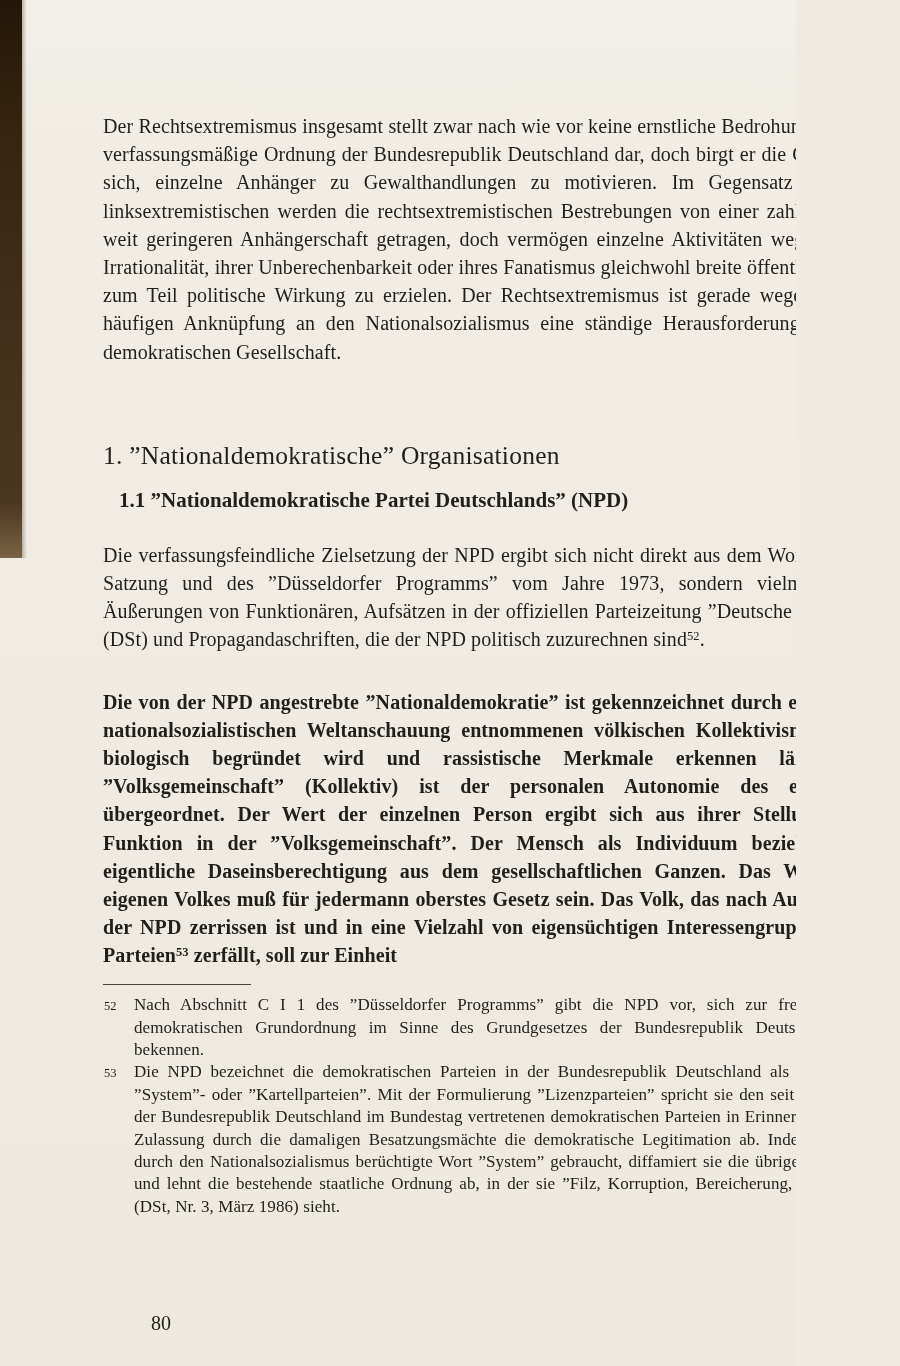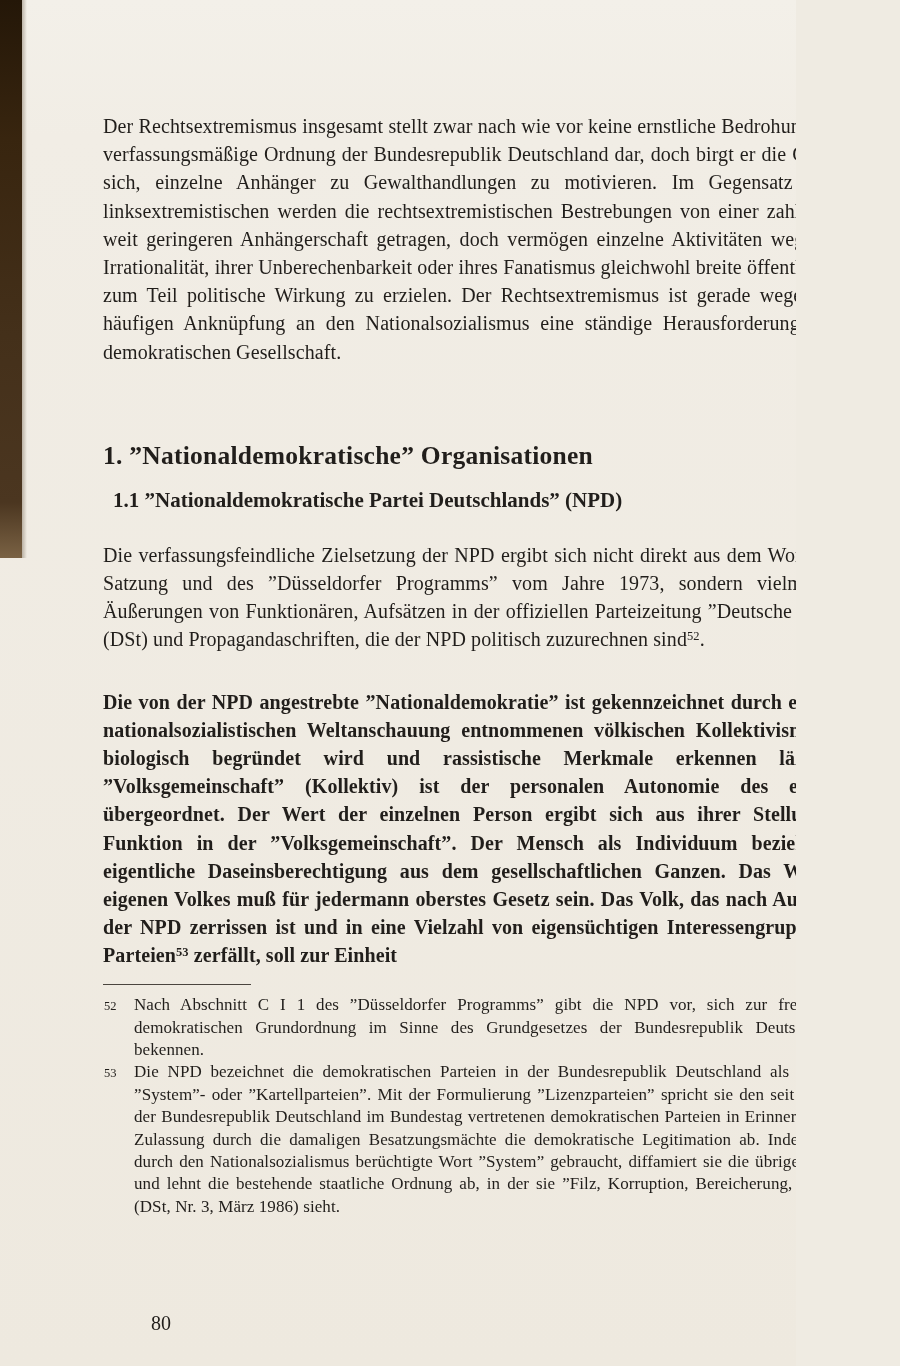--- a/index.html
+++ b/index.html
@@ -55,27 +55,27 @@
   }
   sup.fnref {
     font-size: 12.5px;
     line-height: 0;
     vertical-align: 6px;
   }
   h1.sec {
     font-size: 25.5px;
     line-height: 32px;
     margin: 74px 0 0;
-    font-weight: bold;
+    font-weight: normal;
     letter-spacing: .01em;
   }
   h2.sec {
     font-size: 21px;
     line-height: 28px;
-    margin: 14px 10px 0;
+    margin: 14px 16px 0;
     font-weight: bold;
   }
   h3.sec {
     font-size: 20px;
     line-height: 28px;
     margin: 12px 0 0;
     font-weight: bold;
   }
   .para-npd { margin-top: 27px; }
   .para-volk { margin-top: 34px; font-weight: bold; }

